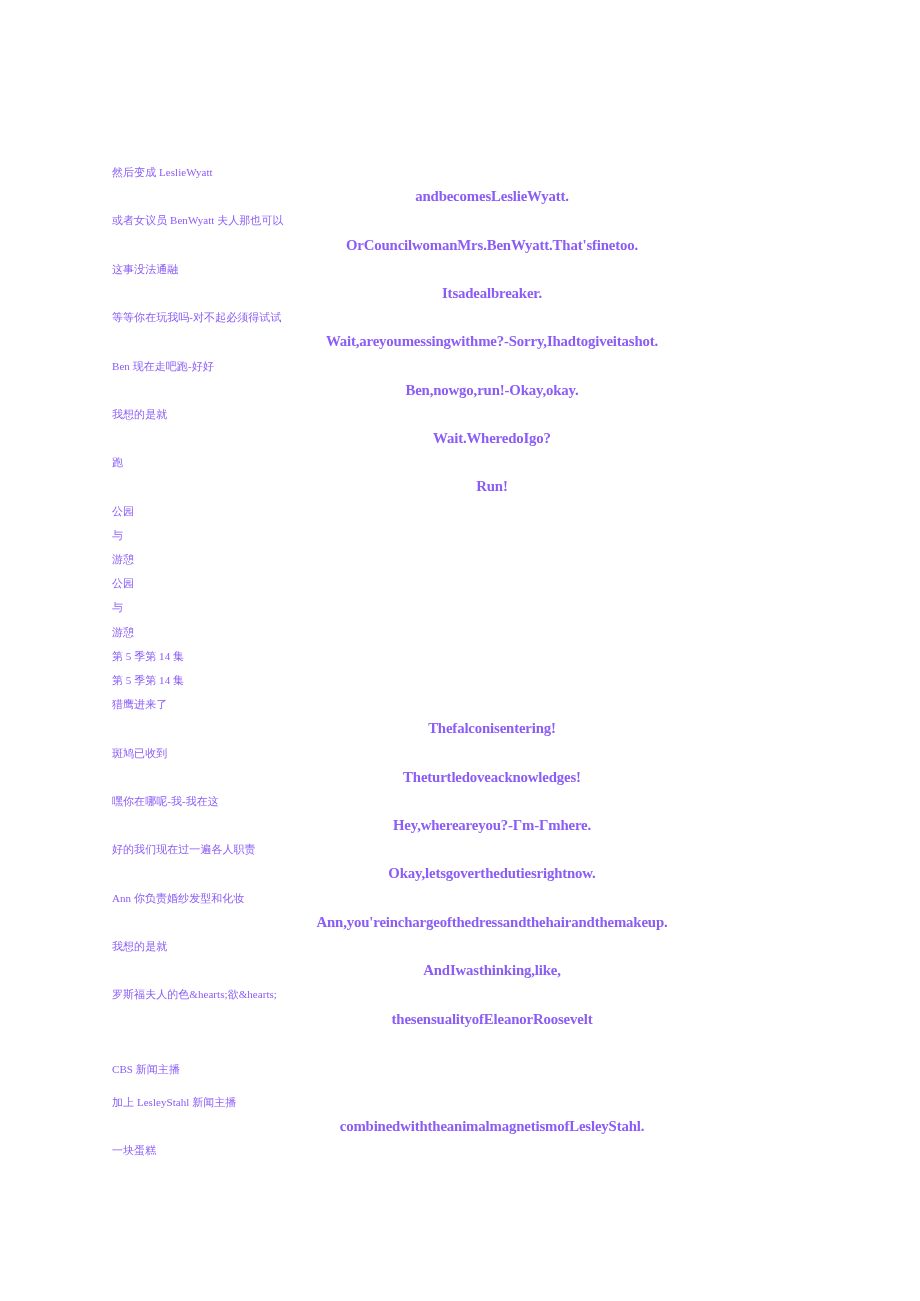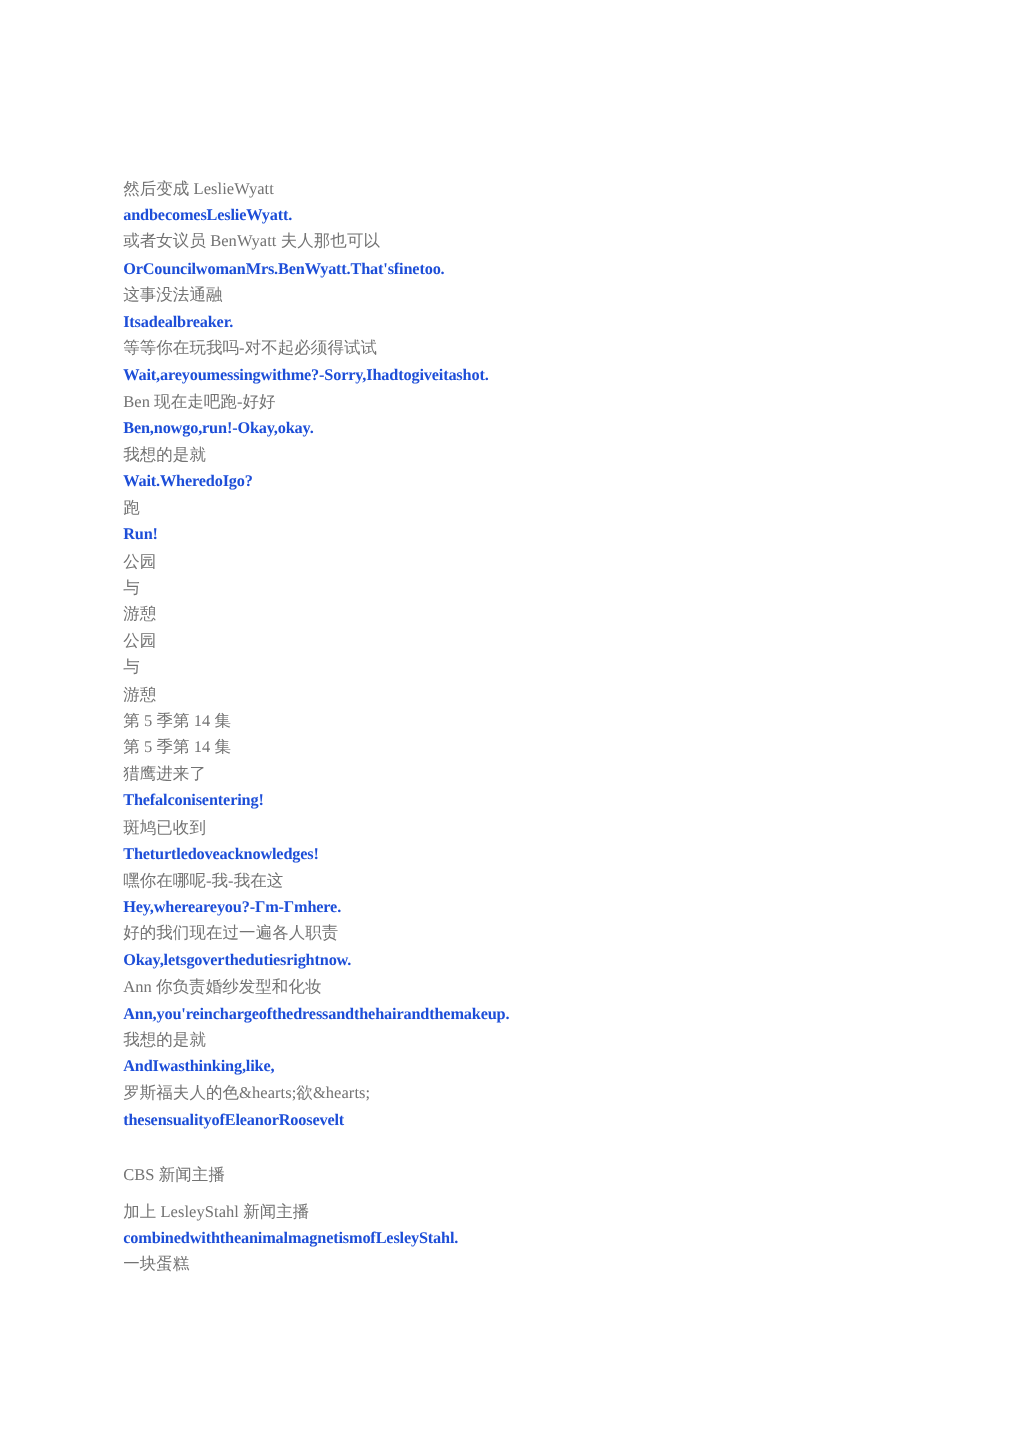--- a/index.html
+++ b/index.html
@@ -36,31 +36,32 @@
     padding: 0;
     line-height: 24.2px;
     height: 24.2px;
     white-space: pre;
     font-size: 15px;
     letter-spacing: 0.05px;
   }
 
   
   .line.zh {
-    color: #737373;
+    color: #8b5cf6;
     font-weight: 400;
-    font-size: 15px;
+    font-size: 11px;
   }
 
   
   .line.en {
-    color: #1d4ed8;
+    color: #8b5cf6;
     font-weight: 600;
     font-size: 14.8px;
     letter-spacing: -0.15px;
+    text-align: center;
   }
 
   
   .line.gap-before {
     margin-top: 26px;
   }
   .line.gap-after {
     margin-bottom: 9px;
   }
 </style>

